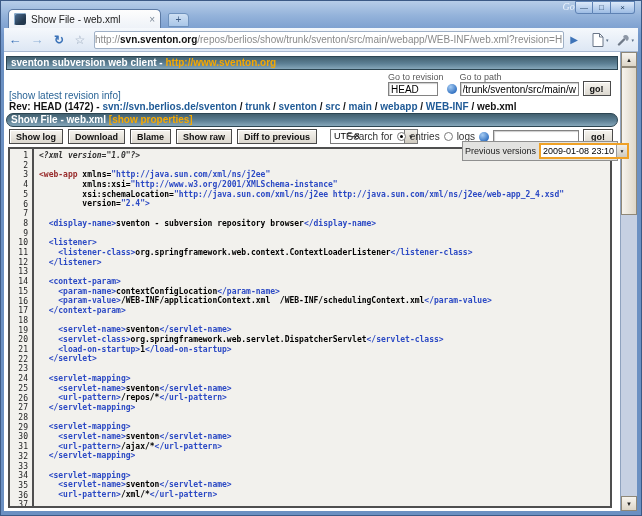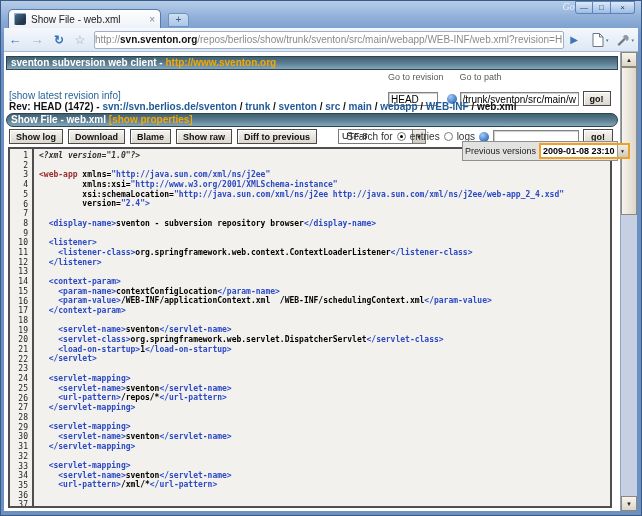--- a/index.html
+++ b/index.html
@@ -51,51 +51,51 @@
   .page { position:absolute; left:4px; top:52px; width:616px; height:459px; background:#fff; }
   .sv-bar { position:absolute; left:2px; width:612px; height:14px;
             background:linear-gradient(#42606f,#5d8095 55%,#86a7ba); border:1px solid #2c4552;
             color:#fff; font-size:10px; font-weight:bold; line-height:12px; padding:0 4px; white-space:nowrap; }
   .sv-bar .orange { color:#f5a800; text-decoration:none; }
   .hdr-bar { top:4px; }
   .file-bar { top:61px;border-radius:7px; }
   .latest-link { position:absolute; left:5px; top:38px; font-size:10px; color:#2a6496; text-decoration:none; }
   .rev-fields { position:absolute; left:384px; top:20px; display:flex; align-items:flex-end; }
   .fld { display:flex; flex-direction:column; }
-  .fld label { font-size:9px; color:#5a5a5a; margin-bottom:10px; }
+  .fld label { font-size:9px; color:#5a5a5a; margin-bottom:0; }
   .tinput { height:14px; border:1px solid #828282; box-shadow:inset 1px 1px 1px rgba(0,0,0,.2);
             font-size:10px; font-family:"Liberation Sans",sans-serif; padding:0 2px; background:#fff; }
   .rev-in { width:50px; } .path-in { width:119px; }
   .help { width:10px; height:10px; border-radius:50%; flex:0 0 10px;
           background:radial-gradient(circle at 35% 30%, #a5cbf2, #2f6fc0 75%); margin:0 3px 2px 3px; }
   .classic-btn { background:linear-gradient(#f6f4ef,#dcd8cf); border:1px solid #4a4a4a;
                  box-shadow:inset 1px 1px 0 #fff; font-size:9px; font-weight:bold; color:#111;
                  height:15px; padding:0 6px; font-family:"Liberation Sans",sans-serif; }
   .go1 { margin-left:4px; }
   .breadcrumb { position:absolute; left:5px; top:49px; font-size:10px; font-weight:bold; color:#111; white-space:nowrap; }
   .breadcrumb a { color:#1f5a96; text-decoration:none; }
   .breadcrumb .cur { color:#111; }
-  .actions-row { position:absolute; left:5px; top:77px; height:15px; display:flex; gap:17px; align-items:center; width:606px; }
+  .actions-row { position:absolute; left:5px; top:77px; height:15px; display:flex; gap:9px; align-items:center; width:606px; }
   .select { display:flex; border:1px solid #7a7a7a; background:#fff; height:15px; width:88px; margin-left:4px; }
   .select .txt { flex:1; font-size:9px; padding:1px 3px; white-space:nowrap; overflow:hidden; }
   .select .arrow { width:13px; background:linear-gradient(#f0eee9,#cfcabe); border-left:1px solid #7a7a7a;
                    display:flex; align-items:center; justify-content:center; font-size:6px; color:#222; }
   .search-cluster { position:absolute; right:2px; top:0; height:15px; display:flex; align-items:center; gap:4px; }
   .search-cluster .lbl { font-size:10px; color:#333; }
   .radio { width:9px; height:9px; border:1px solid #7a7a7a; border-radius:50%; background:#fff; position:relative; }
   .radio.checked::after { content:''; position:absolute; left:2px; top:2px; width:3px; height:3px;
                           border-radius:50%; background:#000; }
   .search-in { width:86px; }
   .go2 { width:30px; }
   
   .prev-box { position:absolute; left:458px; top:89px; width:156px; height:20px; z-index:3;
               background:#e2e2e0; border:1px solid #8f8f8f; display:flex; align-items:center; padding:0 2px; }
   .prev-box .lbl { font-size:9px; color:#222; white-space:nowrap; margin-right:3px; }
   .prev-sel { display:flex; flex:1; border:2px solid #efa126; background:#fff; height:16px; }
-  .prev-sel .txt { flex:1; font-size:9px; font-weight:bold; padding:1px 2px; white-space:nowrap; }
+  .prev-sel .txt { flex:1; font-size:9px; font-weight:normal; padding:1px 2px; white-space:nowrap; }
   .prev-sel .arrow { width:11px; background:linear-gradient(#f0eee9,#cfcabe); border-left:1px solid #9a9a9a;
                      display:flex; align-items:center; justify-content:center; font-size:5px; color:#222; }
   
   .code-area { position:absolute; left:4px; top:95px; width:604px; height:361px;
                border:2px solid #4f4f4f; background:#f2f1ed; display:flex; overflow:hidden; }
   .gutter { width:24px; padding:2px 4px 0 0; border-right:2px solid #4f4f4f; text-align:right;
             font-family:"DejaVu Sans Mono", monospace; font-size:8px; line-height:9.7px; color:#222; }
   .code-lines { flex:1; padding:2px 0 0 5px; font-family:"DejaVu Sans Mono", monospace;
                 font-size:8px; line-height:9.7px; font-weight:bold; overflow:hidden; }
   .cl { white-space:pre; height:9.7px; }
@@ -295,20 +295,21 @@
           <div class="cl"><span class="seg-p">    </span><span class="seg-t">&lt;load-on-startup&gt;</span><span class="seg-x">1</span><span class="seg-t">&lt;/load-on-startup&gt;</span></div>
           <div class="cl"><span class="seg-p">  </span><span class="seg-t">&lt;/servlet&gt;</span></div>
           <div class="cl"> </div>
           <div class="cl"><span class="seg-p">  </span><span class="seg-t">&lt;servlet-mapping&gt;</span></div>
           <div class="cl"><span class="seg-p">    </span><span class="seg-t">&lt;servlet-name&gt;</span><span class="seg-x">sventon</span><span class="seg-t">&lt;/servlet-name&gt;</span></div>
           <div class="cl"><span class="seg-p">    </span><span class="seg-t">&lt;url-pattern&gt;</span><span class="seg-x">/repos/*</span><span class="seg-t">&lt;/url-pattern&gt;</span></div>
           <div class="cl"><span class="seg-p">  </span><span class="seg-t">&lt;/servlet-mapping&gt;</span></div>
           <div class="cl"> </div>
           <div class="cl"><span class="seg-p">  </span><span class="seg-t">&lt;servlet-mapping&gt;</span></div>
           <div class="cl"><span class="seg-p">    </span><span class="seg-t">&lt;servlet-name&gt;</span><span class="seg-x">sventon</span><span class="seg-t">&lt;/servlet-name&gt;</span></div>
+          <div class="cl"><span class="seg-p">    </span><span class="seg-t">&lt;url-pattern&gt;</span><span class="seg-x">/ajax/*</span><span class="seg-t">&lt;/url-pattern&gt;</span></div>
           <div class="cl"><span class="seg-p">  </span><span class="seg-t">&lt;/servlet-mapping&gt;</span></div>
           <div class="cl"> </div>
           <div class="cl"><span class="seg-p">  </span><span class="seg-t">&lt;servlet-mapping&gt;</span></div>
           <div class="cl"><span class="seg-p">    </span><span class="seg-t">&lt;servlet-name&gt;</span><span class="seg-x">sventon</span><span class="seg-t">&lt;/servlet-name&gt;</span></div>
           <div class="cl"><span class="seg-p">    </span><span class="seg-t">&lt;url-pattern&gt;</span><span class="seg-x">/xml/*</span><span class="seg-t">&lt;/url-pattern&gt;</span></div>
         </div>
     </div>
 
   </div>
 

